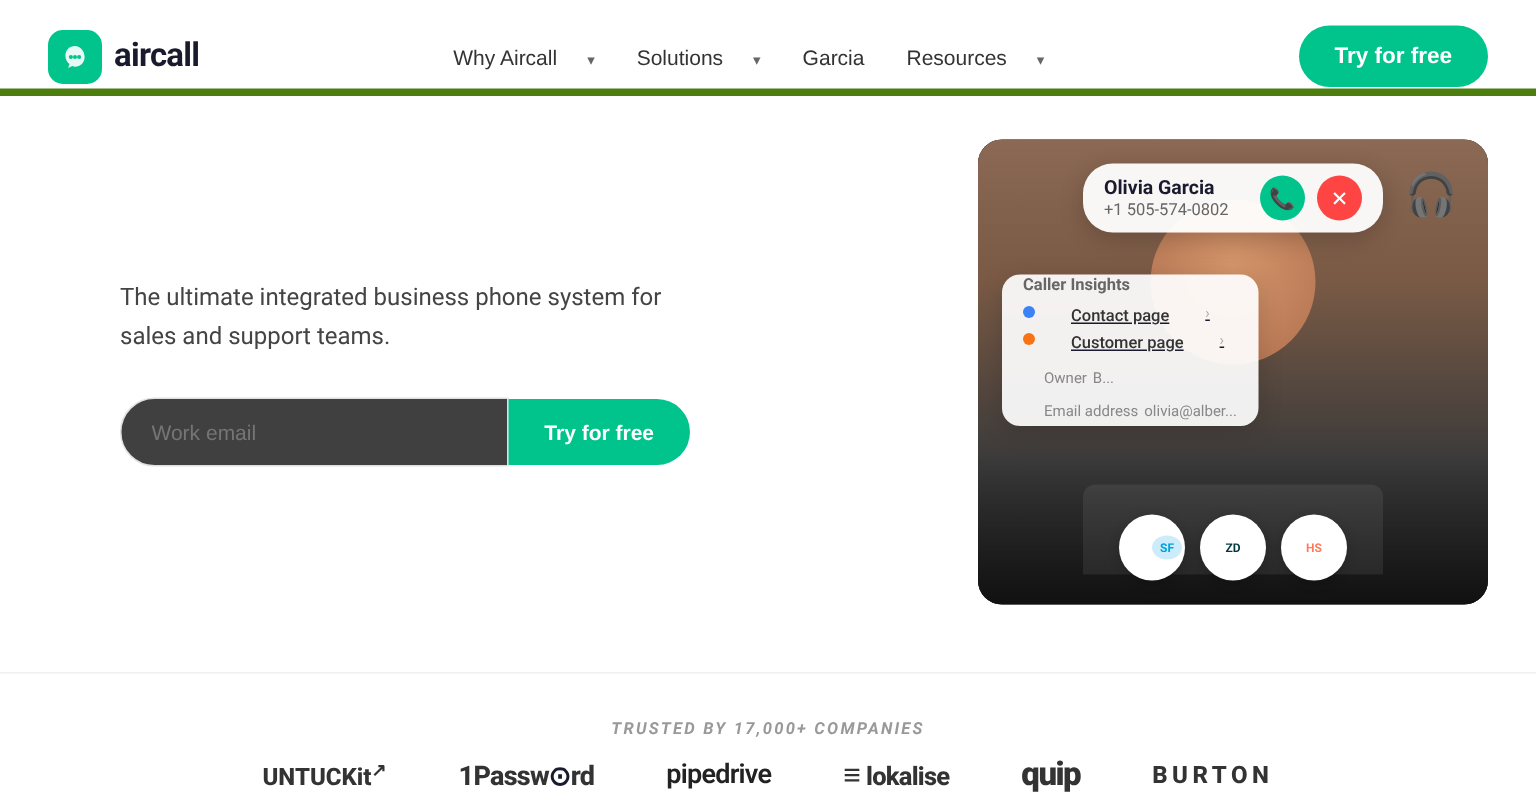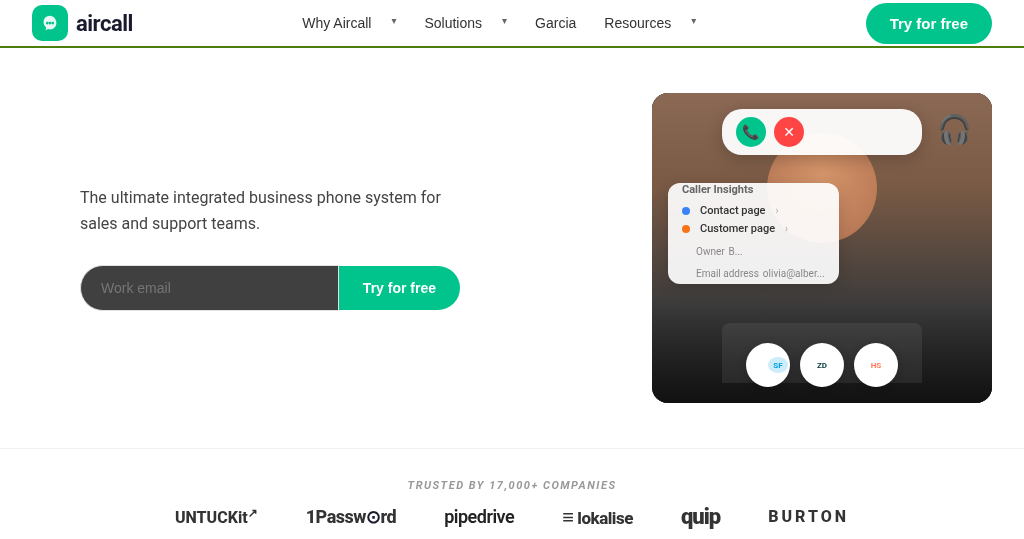--- a/index.html
+++ b/index.html
@@ -1,33 +1,33 @@
 <!DOCTYPE html>
 <html><head>
   <meta charset="utf-8">
   <style>
     * { box-sizing: border-box; margin: 0; padding: 0; }
     body { font-family: -apple-system, BlinkMacSystemFont, 'Segoe UI', Roboto, sans-serif; background: #fff; color: #1a1a2e; overflow-x: hidden; }
 
     
     .navbar {
       display: flex; align-items: center; justify-content: space-between;
-      padding: 0 32px; height: 48px; border-bottom: 2px solid #4d7c0f;
-      position: sticky; top: 0; background: #fff; z-index: 100;
+      padding: 0 32px; height: 48px; border-bottom: 5px solid #4d7c0f;
+      position: sticky; top: 16px; background: #fff; z-index: 100;
     }
     .nav-logo { display: flex; align-items: center; gap: 8px; text-decoration: none; }
     .nav-logo-icon {
       width: 36px; height: 36px; background: #00c48c; border-radius: 10px;
       display: flex; align-items: center; justify-content: center;
     }
     .nav-logo-icon svg { width: 22px; height: 22px; }
     .nav-logo-text { font-size: 22px; font-weight: 700; color: #1a1a2e; letter-spacing: -0.5px; }
     .nav-links { display: flex; align-items: center; gap: 4px; }
     .nav-link {
-      display: flex; align-items: flex-start; gap: 20px;
+      display: flex; align-items: flex-end; gap: 20px;
       padding: 8px 12px; font-size: 14px; font-weight: 500; color: #333;
       text-decoration: none; cursor: pointer; border-radius: 6px;
       background: none; border: none;
     }
     .nav-link .chevron { font-size: 10px; color: #666; }
     .nav-cta {
       background: #00c48c; color: #fff; border: none; border-radius: 25px;
       padding: 12px 24px; font-size: 15px; font-weight: 600; cursor: pointer;
       transition: background 0.2s;
     }
@@ -92,21 +92,21 @@
     .call-btn.accept { background: #00c48c; color: #fff; }
     .call-btn.decline { background: #ff4444; color: #fff; }
     
     .insights-card {
       position: absolute; top: 90px; left: 16px;
       background: rgba(255,255,255,0.92); border-radius: 12px;
       padding: 0 14px; min-width: 170px;
       box-shadow: 0 4px 16px rgba(0,0,0,0.15);
     }
     .insights-title { font-size: 11px; font-weight: 700; color: #666; margin-bottom: 8px; }
-    .insights-row { display: flex; align-items: center; gap: 10px; margin-bottom: 5px; }
+    .insights-row { display: flex; gap: 24px; margin-bottom: 5px; text-decoration: underline; }
     .insights-dot { width: 8px; height: 8px; border-radius: 50%; }
     .insights-dot.blue { background: #3b82f6; }
     .insights-dot.orange { background: #f97316; }
     .insights-text { font-size: 11px; color: #333; font-weight: 500; }
     .insights-subrow { margin-left: 14px; margin-bottom: 3px; }
     .insights-subtext { font-size: 10px; color: #888; }
     
     .integrations-row {
       position: absolute; bottom: 16px; left: 50%; transform: translateX(-50%);
       display: flex; gap: 10px;
@@ -198,20 +198,24 @@
         <div style="position:absolute;bottom:0;left:0;right:0;top:0;background:linear-gradient(180deg,#8b6954 0%,#7a5a45 30%,#3a3a3a 70%,#2a2a2a 100%);"></div>
         <div style="position:absolute;top:40px;left:50%;transform:translateX(-50%);width:110px;height:110px;background:radial-gradient(circle at 50% 40%,#d4956a,#b07050);border-radius:50%;"></div>
         <div style="position:absolute;top:20px;right:20px;font-size:28px;color:#888;">🎧</div>
 
         <div style="position:absolute;bottom:0;left:0;right:0;height:100px;background:linear-gradient(0deg,rgba(0,0,0,0.6),transparent);"></div>
 
         <div style="position:absolute;bottom:20px;left:50%;transform:translateX(-50%);width:200px;height:60px;background:rgba(200,200,200,0.1);border-radius:8px 8px 0 0;"></div>
       </div>
 
       <div class="call-card">
+        <div class="call-card-info">
+          <div class="call-name">Olivia Garcia</div>
+          <div class="call-number">+1 505-574-0802</div>
+        </div>
         <button class="call-btn accept">📞</button>
         <button class="call-btn decline">✕</button>
       </div>
 
       <div class="insights-card">
         <div class="insights-title">Caller Insights</div>
         <div class="insights-row">
           <div class="insights-dot blue"></div>
           <span class="insights-text">Contact page</span>
           <span style="font-size:10px;color:#aaa;">›</span>

